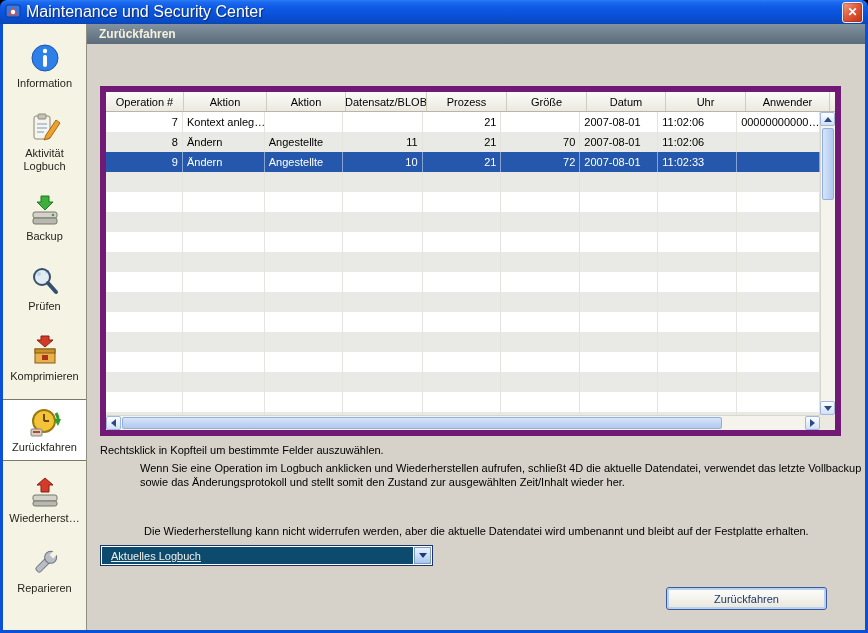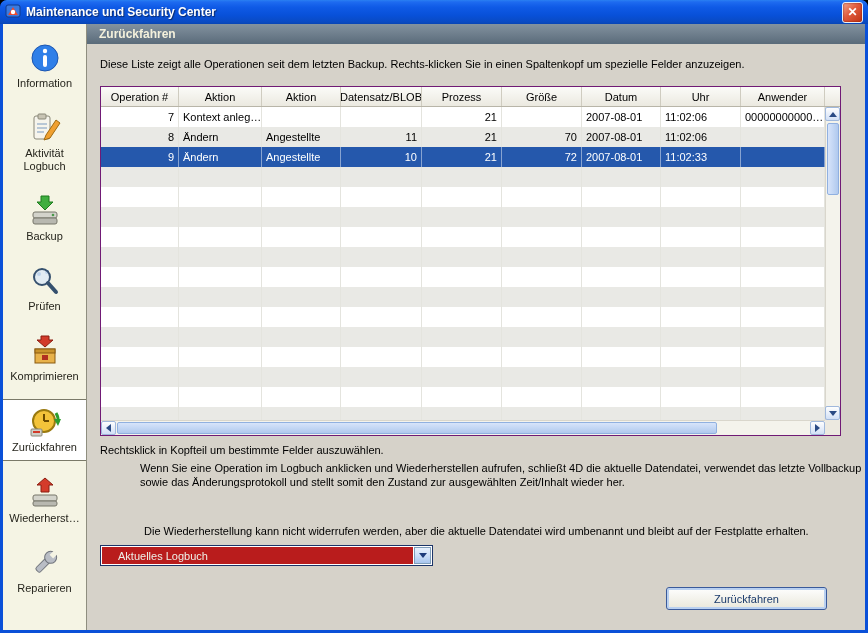--- a/index.html
+++ b/index.html
@@ -11,21 +11,21 @@
   .window{
     position:relative;width:868px;height:633px;box-sizing:border-box;
     background:#0a50d8;border-radius:7px 7px 0 0;overflow:hidden;
   }
   
   .titlebar{
     height:24px;display:flex;align-items:center;gap:5px;padding:0 5px;
     background:linear-gradient(180deg,#2a80f2 0%,#1e6bf0 8%,#0f5ae6 30%,#0850d8 65%,#0a4ac2 92%,#0845b4 100%);
     border-radius:7px 7px 0 0;
   }
-  .title-text{color:#fff;font-weight:bold;font-size:12px;text-shadow:1px 1px 1px #0a2a6a;}
+  .title-text{color:#fff;font-weight:normal;font-size:16px;text-shadow:1px 1px 1px #0a2a6a;}
   .close-btn{
     margin-left:auto;width:21px;height:21px;border:1px solid #e8f0fa;border-radius:3px;
     background:linear-gradient(135deg,#f3a68c 0%,#e05a3c 45%,#c03314 100%);
     color:#fff;font-weight:bold;font-size:12px;line-height:19px;text-align:center;
     padding:0;cursor:pointer;box-shadow:inset 0 0 2px #7a1000;
     font-family:"Liberation Sans",sans-serif;
   }
   
   .app-body{display:flex;height:606px;margin:0 3px;background:#d6d2c9;}
   
@@ -47,21 +47,21 @@
   .section-header{
     height:20px;line-height:20px;padding-left:12px;
     background:linear-gradient(180deg,#8append 0%,#5a6b7a 100%);
     background:linear-gradient(180deg,#83929f 0%,#5a6b7a 100%);
     color:#f4f1dc;font-weight:bold;font-size:12px;
   }
   .description{position:absolute;left:13px;top:34px;width:756px;}
   
   .table-outer{
     position:absolute;left:13px;top:62px;width:741px;height:350px;box-sizing:border-box;
-    border:1px solid #701a75;background:#fff;
+    border:6px solid #701a75;background:#fff;
   }
   .thead{
     display:flex;height:20px;box-sizing:border-box;
     background:linear-gradient(180deg,#fbfbf8,#ebe9e0);
     border-bottom:1px solid #b8b5a8;
   }
   .th{
     box-sizing:border-box;border-right:1px solid #cfccc0;
     display:flex;align-items:center;justify-content:center;
     font-size:11px;white-space:nowrap;overflow:hidden;cursor:default;
@@ -113,22 +113,22 @@
   .hint{position:absolute;left:13px;top:420px;width:750px;}
   .para{position:absolute;left:13px;width:748px;line-height:14px;}
   .para1{top:437px;margin-left:40px;}
   .para2{top:500px;padding-left:44px;}
   
   .combo{
     position:absolute;left:13px;top:521px;width:333px;height:21px;box-sizing:border-box;
     border:1px solid #1c3468;background:#fff;display:flex;padding:1px;cursor:pointer;
   }
   .combo-field{
-    flex:1;background:#b91c1c;color:#eef0e8;display:flex;align-items:center;
-    padding-left:16px;white-space:nowrap;overflow:hidden;
+    flex:1;background:#0c4a6e;color:#eef0e8;display:flex;align-items:center;
+    padding-left:9px;white-space:nowrap;overflow:hidden;text-decoration:underline;
   }
   .combo-btn{
     width:17px;box-sizing:border-box;margin-left:1px;
     background:linear-gradient(180deg,#e8f1fd,#cfe0f8 45%,#a8c6ef);
     border:1px solid #7f9db9;display:flex;align-items:center;justify-content:center;
   }
   .tri-down{width:0;height:0;border:4px solid transparent;border-top:5px solid #1c3a7a;margin-top:4px;}
   
   .action-btn{
     position:absolute;left:579px;top:563px;width:161px;height:23px;
@@ -260,21 +260,20 @@
       </div>
 
     </div>
 
     <div class="main">
 
       <div class="section-header">
         <span>Zurückfahren</span>
       </div>
 
-      <div class="description">Diese Liste zeigt alle Operationen seit dem letzten Backup. Rechts-klicken Sie in einen Spaltenkopf um spezielle Felder anzuzeigen.</div>
 
       <div class="table-outer">
         <div class="thead">
             <div class="th c0">Operation #</div>
             <div class="th c1">Aktion</div>
             <div class="th c2">Aktion</div>
             <div class="th c3">Datensatz/BLOB</div>
             <div class="th c4">Prozess</div>
             <div class="th c5">Größe</div>
             <div class="th c6">Datum</div>

